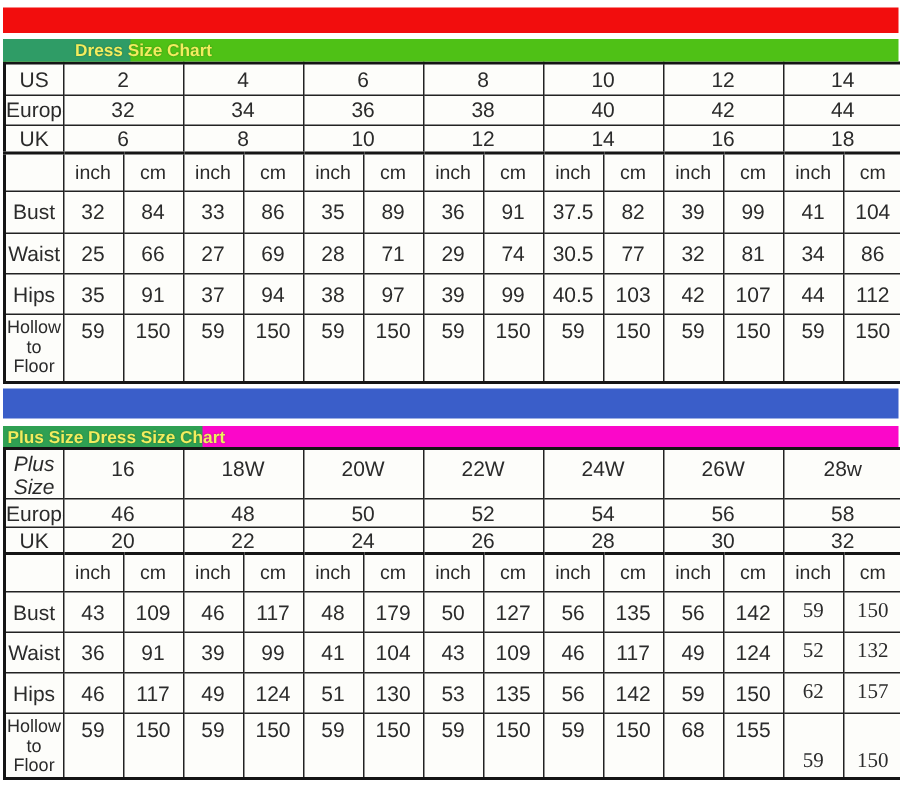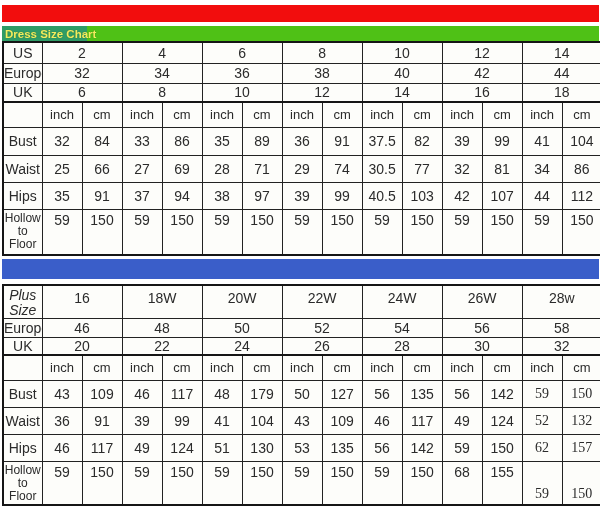--- a/index.html
+++ b/index.html
@@ -45,21 +45,21 @@
 </style>
 </head>
 <body>
 
 <div class="page">
 
   <div class="bar red-bar" style="background: rgb(242, 13, 13);"></div>
 
   <div class="title-row title-row-1" style="background: rgb(79, 193, 22);">
     <div class="title-block" style="background: rgb(47, 156, 102);"></div>
-    <span class="title-text" style="color: rgb(241, 237, 95);">Dress Size Chart</span>
+    <span class="title-text" style="color: rgb(241, 237, 95); margin-left: 45px;">Dress Size Chart</span>
   </div>
 
   <table class="size-table">
       <colgroup>
         <col style="width: 39px;">
         <col style="width: 40px;">
         <col style="width: 40px;">
         <col style="width: 40px;">
         <col style="width: 40px;">
         <col style="width: 40px;">
@@ -201,20 +201,24 @@
           <td class="num">59</td>
           <td class="num">150</td>
           <td class="num">59</td>
           <td class="num">150</td>
         </tr>
       </tbody>
     </table>
 
   <div class="bar blue-bar" style="background: rgb(58, 94, 201);"></div>
 
+  <div class="title-row title-row-2" style="background: rgb(251, 7, 201);">
+    <div class="title-block" style="background: rgb(47, 160, 83);"></div>
+    <span class="title-text" style="color: rgb(241, 237, 95);">Plus Size Dress Size Chart</span>
+  </div>
 
   <table class="size-table">
       <colgroup>
         <col style="width: 39px;">
         <col style="width: 40px;">
         <col style="width: 40px;">
         <col style="width: 40px;">
         <col style="width: 40px;">
         <col style="width: 40px;">
         <col style="width: 40px;">

